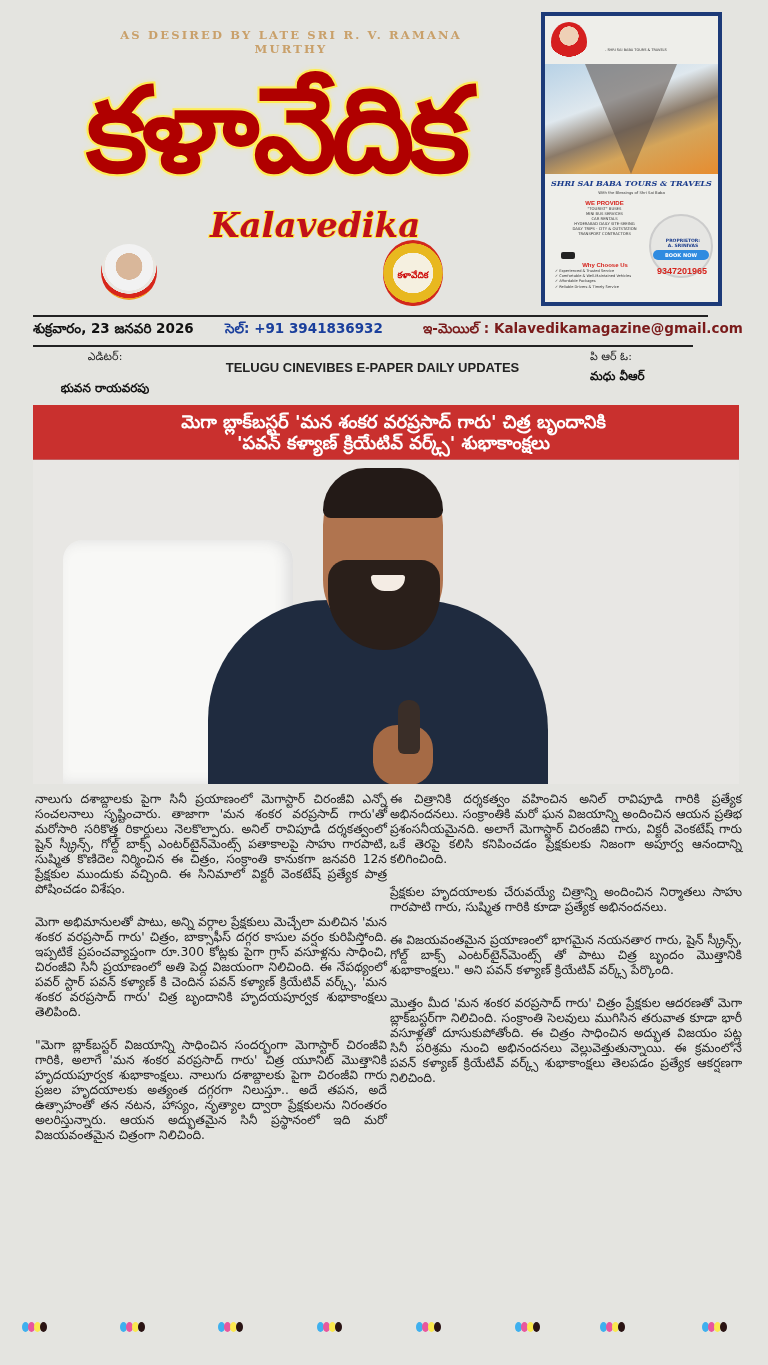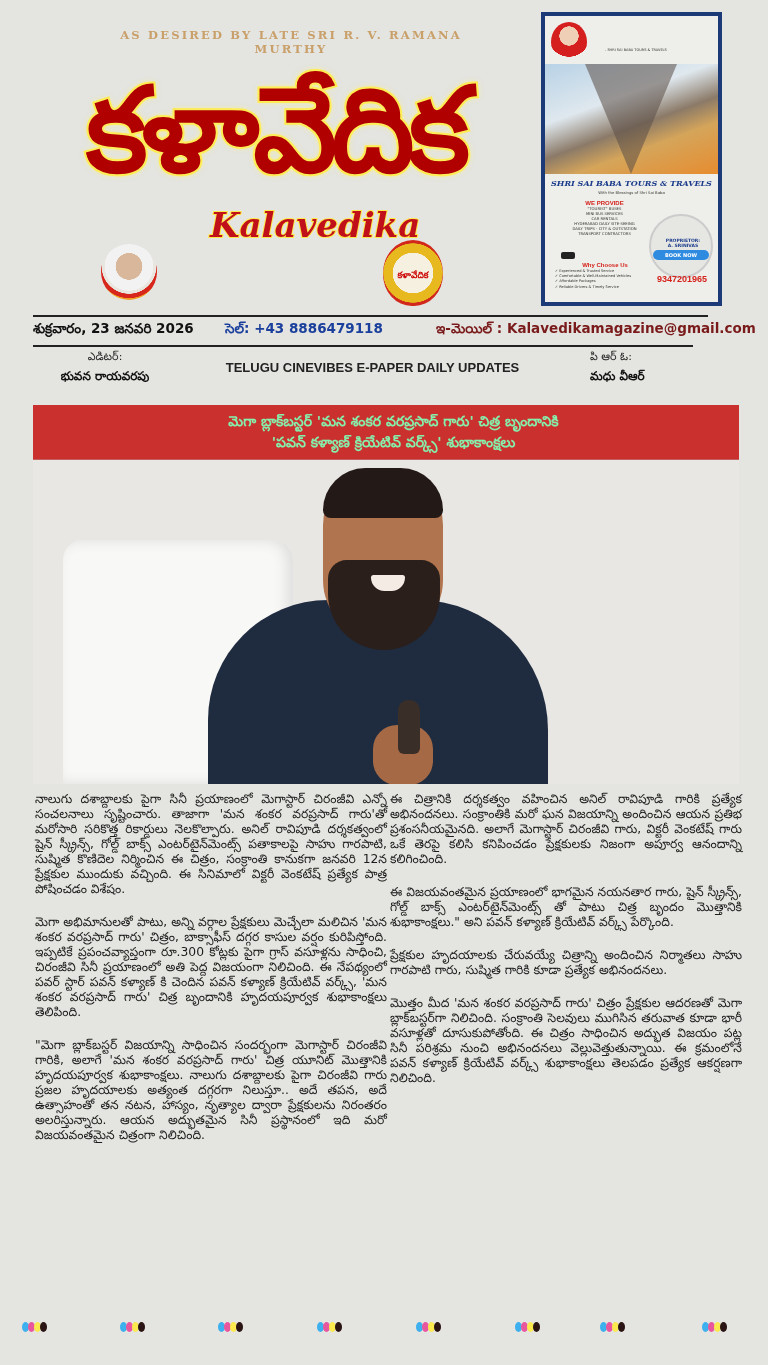--- a/index.html
+++ b/index.html
@@ -44,41 +44,41 @@
   .ad-provide .li { font-size: 3.8px; line-height: 5px; color: #333; }
   .ad-why { position: absolute; left: 10px; top: 246px; width: 100px; }
   .ad-why .h { font-family: "Liberation Sans", sans-serif; font-weight: bold; font-size: 6px; color: #d5221b; text-align: center; margin-bottom: 1px; }
   .ad-why .li { font-size: 3.6px; line-height: 5.2px; color: #333; }
   .ad-bus { position: absolute; left: 16px; top: 236px; width: 14px; height: 7px; background: #222; border-radius: 2px; }
   .ad-circle { position: absolute; left: 104px; top: 198px; width: 64px; height: 64px; border-radius: 50%; border: 2px solid #ccc; background: #e6e6e3; }
   .ad-prop { position: absolute; left: 108px; top: 222px; width: 60px; text-align: center; font-size: 4.5px; font-weight: bold; color: #1b3c8c; }
   .ad-book { position: absolute; left: 108px; top: 234px; width: 56px; height: 10px; border-radius: 5px; background: #2f8be0;
     color: #fff; font-size: 5px; font-weight: bold; text-align: center; line-height: 10px; }
   .ad-phone { position: absolute; left: 104px; top: 250px; width: 66px; text-align: center; font-family: "Liberation Sans", sans-serif;
-    font-weight: bold; font-size: 9px; color: #d5221b; margin-top: 8px; }
+    font-weight: bold; font-size: 9px; color: #d5221b; }
 
   .rule { position: absolute; height: 2px; background: #222; }
   .infobar { position: absolute; left: 33px; top: 320px; width: 700px; height: 22px; font-size: 13.5px; font-weight: bold; font-family: "DejaVu Sans", sans-serif; }
   .infobar span { position: absolute; top: 0; white-space: nowrap; }
   .info-date { left: 0; color: #111; }
   .info-cell { left: 192px; color: #1a3f9c; }
-  .info-email { left: 403px; color: #7a1b1b; }
+  .info-email { left: 390px; color: #7a1b1b; }
 
   .subbar { position: absolute; top: 350px; height: 40px; font-size: 12px; }
   .editor { left: 40px; width: 130px; text-align: center; }
   .editor .l1 { font-size: 11px; color: #222; }
-  .editor .l2 { font-size: 12px; font-weight: bold; margin-top: 4px; color: #111; }
+  .editor .l2 { font-size: 12px; font-weight: bold; margin-top: 16px; color: #111; }
   .center-title { left: 205px; width: 335px; top: 360px; text-align: center; font-family: "Liberation Sans", sans-serif; font-weight: bold; font-size: 13px; color: #222; }
   .pro { left: 590px; width: 80px; text-align: left; }
   .pro .l1 { font-size: 11px; color: #222; }
   .pro .l2 { font-size: 12px; font-weight: bold; margin-top: 4px; color: #111; }
 
   .headline { position: absolute; left: 33px; top: 405px; width: 706px; height: 55px; background: #c9302e;
     border-bottom: 1px solid #c26060; text-align: center; padding-top: 6px; }
-  .headline div { color: #86efac; font-weight: bold; font-size: 14px; line-height: 21px; padding-left: 15px; }
+  .headline div { color: #ffffff; font-weight: bold; font-size: 18px; line-height: 21px; padding-left: 15px; }
 
   .photo { position: absolute; left: 33px; top: 460px; width: 706px; height: 324px; background: #e8e7e4; overflow: hidden; }
   .photo .chair { position: absolute; left: 30px; top: 80px; width: 230px; height: 244px; background: #f8f8f6; border-radius: 20px 20px 0 0; box-shadow: inset -6px 0 14px #ddd; }
   .photo .body { position: absolute; left: 175px; top: 140px; width: 340px; height: 190px; background: #1f2b3f; border-radius: 120px 130px 0 0; }
   .photo .head { position: absolute; left: 290px; top: 10px; width: 120px; height: 170px; background: #b0744f; border-radius: 55px 55px 60px 60px; }
   .photo .hair { position: absolute; left: 290px; top: 8px; width: 120px; height: 50px; background: #231a17; border-radius: 55px 55px 10px 10px; }
   .photo .beard { position: absolute; left: 295px; top: 100px; width: 112px; height: 90px; background: #2a1f1a; border-radius: 20px 20px 60px 60px; }
   .photo .mouth { position: absolute; left: 338px; top: 115px; width: 34px; height: 16px; background: #f4ece4; border-radius: 3px 3px 16px 16px; }
   .photo .mic { position: absolute; left: 365px; top: 240px; width: 22px; height: 54px; background: #3a2e28; border-radius: 10px 10px 6px 6px; }
   .photo .hand { position: absolute; left: 340px; top: 265px; width: 60px; height: 60px; background: #a56a45; border-radius: 24px; }
@@ -139,21 +139,21 @@
       <div>A. SRINIVAS</div>
     </div>
     <div class="ad-book">BOOK NOW</div>
     <div class="ad-phone">9347201965</div>
   </div>
 </div>
 
 <div class="rule" style="left:33px; top:315px; width:675px;"></div>
 <div class="infobar">
   <span class="info-date">శుక్రవారం, 23 జనవరి  2026</span>
-  <span class="info-cell">సెల్: +43 8886479118</span>
+  <span class="info-cell">సెల్: +91 3941836932</span>
   <span class="info-email">ఇ-మెయిల్ : Kalavedikamagazine@gmail.com</span>
 </div>
 <div class="rule" style="left:33px; top:345px; width:660px;"></div>
 
 <div class="subbar editor">
   <div class="l1">ఎడిటర్:</div>
   <div class="l2">భువన రాయవరపు</div>
 </div>
 <div class="subbar center-title">TELUGU CINEVIBES E-PAPER DAILY UPDATES</div>
 <div class="subbar pro">
@@ -177,22 +177,22 @@
   <div class="mic"></div>
 </div>
 
 <div class="col col-left">
   <p>నాలుగు దశాబ్దాలకు పైగా సినీ ప్రయాణంలో మెగాస్టార్ చిరంజీవి ఎన్నో సంచలనాలు సృష్టించారు. తాజాగా 'మన శంకర వరప్రసాద్ గారు'తో మరోసారి సరికొత్త రికార్డులు నెలకొల్పారు. అనిల్ రావిపూడి దర్శకత్వంలో షైన్ స్క్రీన్స్, గోల్డ్ బాక్స్ ఎంటర్‌టైన్‌మెంట్స్ పతాకాలపై సాహు గారపాటి, సుష్మిత కొణిదెల నిర్మించిన ఈ చిత్రం, సంక్రాంతి కానుకగా జనవరి 12న ప్రేక్షకుల ముందుకు వచ్చింది. ఈ సినిమాలో విక్టరీ వెంకటేష్ ప్రత్యేక పాత్ర పోషించడం విశేషం.</p>
   <p>మెగా అభిమానులతో పాటు, అన్ని వర్గాల ప్రేక్షకులు మెచ్చేలా మలిచిన 'మన శంకర వరప్రసాద్ గారు' చిత్రం, బాక్సాఫీస్ దగ్గర కాసుల వర్షం కురిపిస్తోంది. ఇప్పటికే ప్రపంచవ్యాప్తంగా రూ.300 కోట్లకు పైగా గ్రాస్ వసూళ్లను సాధించి, చిరంజీవి సినీ ప్రయాణంలో అతి పెద్ద విజయంగా నిలిచింది. ఈ నేపథ్యంలో పవర్ స్టార్ పవన్ కళ్యాణ్ కి చెందిన పవన్ కళ్యాణ్ క్రియేటివ్ వర్క్స్, 'మన శంకర వరప్రసాద్ గారు' చిత్ర బృందానికి హృదయపూర్వక శుభాకాంక్షలు తెలిపింది.</p>
   <p>"మెగా బ్లాక్‌బస్టర్ విజయాన్ని సాధించిన సందర్భంగా మెగాస్టార్ చిరంజీవి గారికి, అలాగే 'మన శంకర వరప్రసాద్ గారు' చిత్ర యూనిట్ మొత్తానికి హృదయపూర్వక శుభాకాంక్షలు. నాలుగు దశాబ్దాలకు పైగా చిరంజీవి గారు ప్రజల హృదయాలకు అత్యంత దగ్గరగా నిలుస్తూ.. అదే తపన, అదే ఉత్సాహంతో తన నటన, హాస్యం, నృత్యాల ద్వారా ప్రేక్షకులను నిరంతరం అలరిస్తున్నారు. ఆయన అద్భుతమైన సినీ ప్రస్థానంలో ఇది మరో విజయవంతమైన చిత్రంగా నిలిచింది.</p>
 </div>
 <div class="col col-right">
   <p>ఈ చిత్రానికి దర్శకత్వం వహించిన అనిల్ రావిపూడి గారికి ప్రత్యేక అభినందనలు. సంక్రాంతికి మరో ఘన విజయాన్ని అందించిన ఆయన ప్రతిభ ప్రశంసనీయమైనది. అలాగే మెగాస్టార్ చిరంజీవి గారు, విక్టరీ వెంకటేష్ గారు ఒకే తెరపై కలిసి కనిపించడం ప్రేక్షకులకు నిజంగా అపూర్వ ఆనందాన్ని కలిగించింది.</p>
+  <p>ప్రేక్షకుల హృదయాలకు చేరువయ్యే చిత్రాన్ని అందించిన నిర్మాతలు సాహు గారపాటి గారు, సుష్మిత గారికి కూడా ప్రత్యేక అభినందనలు.</p>
   <p>ఈ విజయవంతమైన ప్రయాణంలో భాగమైన నయనతార గారు, షైన్ స్క్రీన్స్, గోల్డ్ బాక్స్ ఎంటర్‌టైన్‌మెంట్స్ తో పాటు చిత్ర బృందం మొత్తానికి శుభాకాంక్షలు." అని పవన్ కళ్యాణ్ క్రియేటివ్ వర్క్స్ పేర్కొంది.</p>
-  <p>ప్రేక్షకుల హృదయాలకు చేరువయ్యే చిత్రాన్ని అందించిన నిర్మాతలు సాహు గారపాటి గారు, సుష్మిత గారికి కూడా ప్రత్యేక అభినందనలు.</p>
   <p>మొత్తం మీద 'మన శంకర వరప్రసాద్ గారు' చిత్రం ప్రేక్షకుల ఆదరణతో మెగా బ్లాక్‌బస్టర్‌గా నిలిచింది. సంక్రాంతి సెలవులు ముగిసిన తరువాత కూడా భారీ వసూళ్లతో దూసుకుపోతోంది. ఈ చిత్రం సాధించిన అద్భుత విజయం పట్ల సినీ పరిశ్రమ నుంచి అభినందనలు వెల్లువెత్తుతున్నాయి. ఈ క్రమంలోనే పవన్ కళ్యాణ్ క్రియేటివ్ వర్క్స్ శుభాకాంక్షలు తెలపడం ప్రత్యేక ఆకర్షణగా నిలిచింది.</p>
 </div>
 
 <div class="dots">
   <div class="dotset" style="left:22px"><i style="background:#3fb0ee"></i><i style="background:#e8579e"></i><i style="background:#fbe94f"></i><i style="background:#2a1414"></i></div>
   <div class="dotset" style="left:120px"><i style="background:#3fb0ee"></i><i style="background:#e8579e"></i><i style="background:#fbe94f"></i><i style="background:#2a1414"></i></div>
   <div class="dotset" style="left:218px"><i style="background:#3fb0ee"></i><i style="background:#e8579e"></i><i style="background:#fbe94f"></i><i style="background:#2a1414"></i></div>
   <div class="dotset" style="left:317px"><i style="background:#3fb0ee"></i><i style="background:#e8579e"></i><i style="background:#fbe94f"></i><i style="background:#2a1414"></i></div>
   <div class="dotset" style="left:416px"><i style="background:#3fb0ee"></i><i style="background:#e8579e"></i><i style="background:#fbe94f"></i><i style="background:#2a1414"></i></div>
   <div class="dotset" style="left:515px"><i style="background:#3fb0ee"></i><i style="background:#e8579e"></i><i style="background:#fbe94f"></i><i style="background:#2a1414"></i></div>

